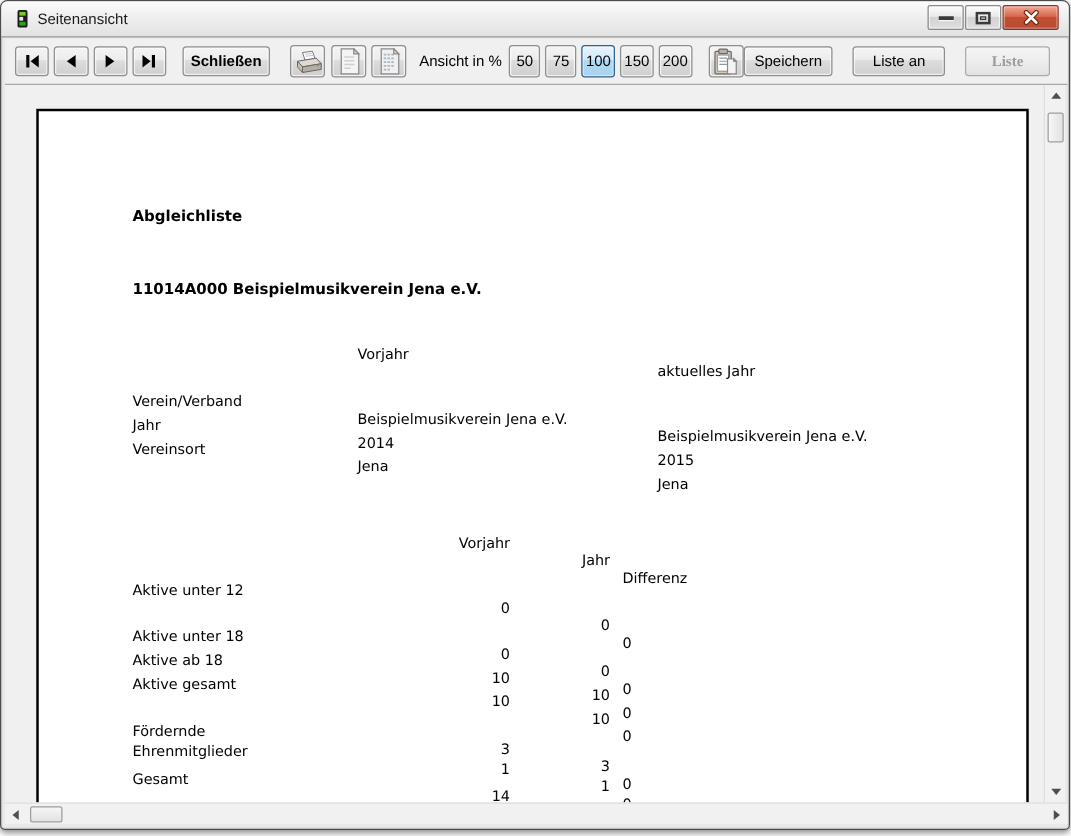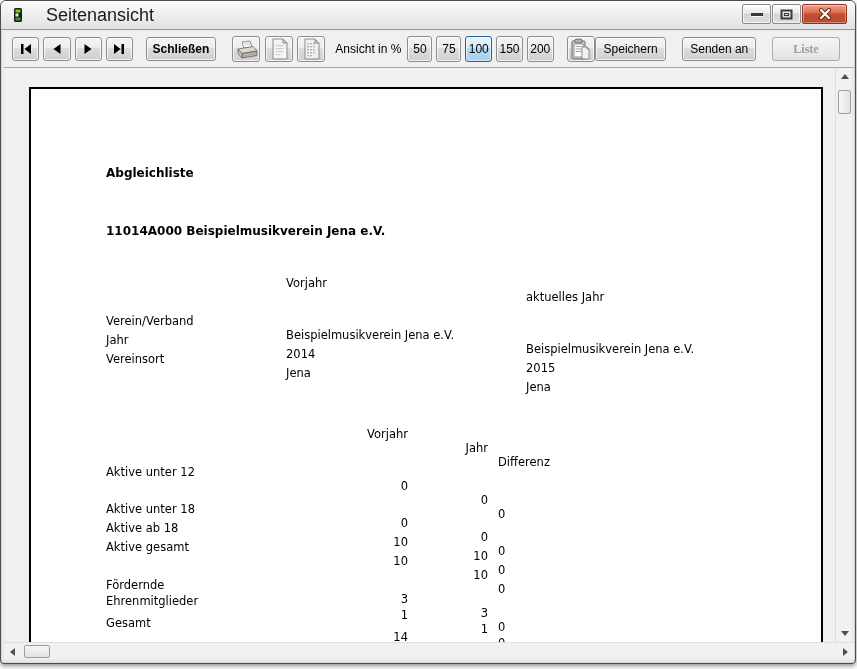--- a/index.html
+++ b/index.html
@@ -13,21 +13,21 @@
   }
 
   
   .titlebar {
     position:absolute; left:0; top:0; width:100%; height:29px;
     background:linear-gradient(180deg,#fcfcfc 0%, #efefef 45%, #e2e2e2 100%);
     border-bottom:1px solid #989898;
     display:flex; align-items:center;
   }
   .app-icon { margin-left:9px; width:16px; height:16px; display:inline-block; }
-  .win-title { margin-left:20px; font-size:18px; color:#1a1a1a; }
+  .win-title { margin-left:4px; font-size:12px; color:#1a1a1a; }
   .win-controls { position:absolute; right:8px; top:3px; display:flex; }
   .winbtn {
     width:29px; height:20px; margin-left:1px;
     border:1px solid #8a8a8a; border-radius:2px;
     background:linear-gradient(#fdfdfd,#e9e9e9 45%,#d3d3d3 50%,#dedede);
     display:flex; align-items:center; justify-content:center;
     box-shadow:inset 0 0 0 1px rgba(255,255,255,0.65);
   }
   .winbtn.close {
     width:45px; border-color:#8e3226;
@@ -229,21 +229,21 @@
         <rect x="4" y="6" width="9" height="13" fill="#ffffff" stroke="#9a9a9a"></rect>
         <line x1="5.5" y1="8.5" x2="11.5" y2="8.5" stroke="#8a96a6" stroke-width="0.9"></line>
         <line x1="5.5" y1="11" x2="11.5" y2="11" stroke="#8a96a6" stroke-width="0.9"></line>
         <line x1="5.5" y1="13.5" x2="11.5" y2="13.5" stroke="#8a96a6" stroke-width="0.9"></line>
         <path d="M12 9 h5 l2 2 v10 h-7 z" fill="#f4f4f4" stroke="#8a8a8a"></path>
         <path d="M17 9 l2 2 h-2 z" fill="#d6d6d6" stroke="#8a8a8a"></path>
       </svg>
     </div>
 
     <div class="btn txtbtn" style="margin-left:auto; width:76px;">Speichern</div>
-    <div class="btn txtbtn" style="margin-left:16px; width:78px;">Senden an</div>
+    <div class="btn txtbtn" style="margin-left:16px; width:78px;">Liste an</div>
     <div class="btn txtbtn disabled" style="margin-left:16px; margin-right:14px; width:72px;">Liste</div>
   </div>
 
   <div class="content">
     <div class="page">
 
       <div class="line b" style="top:77px"><span class="l75">Abgleichliste</span></div>
 
       <div class="line b" style="top:135px"><span class="l75">11014A000 Beispielmusikverein Jena e.V.</span></div>
 

